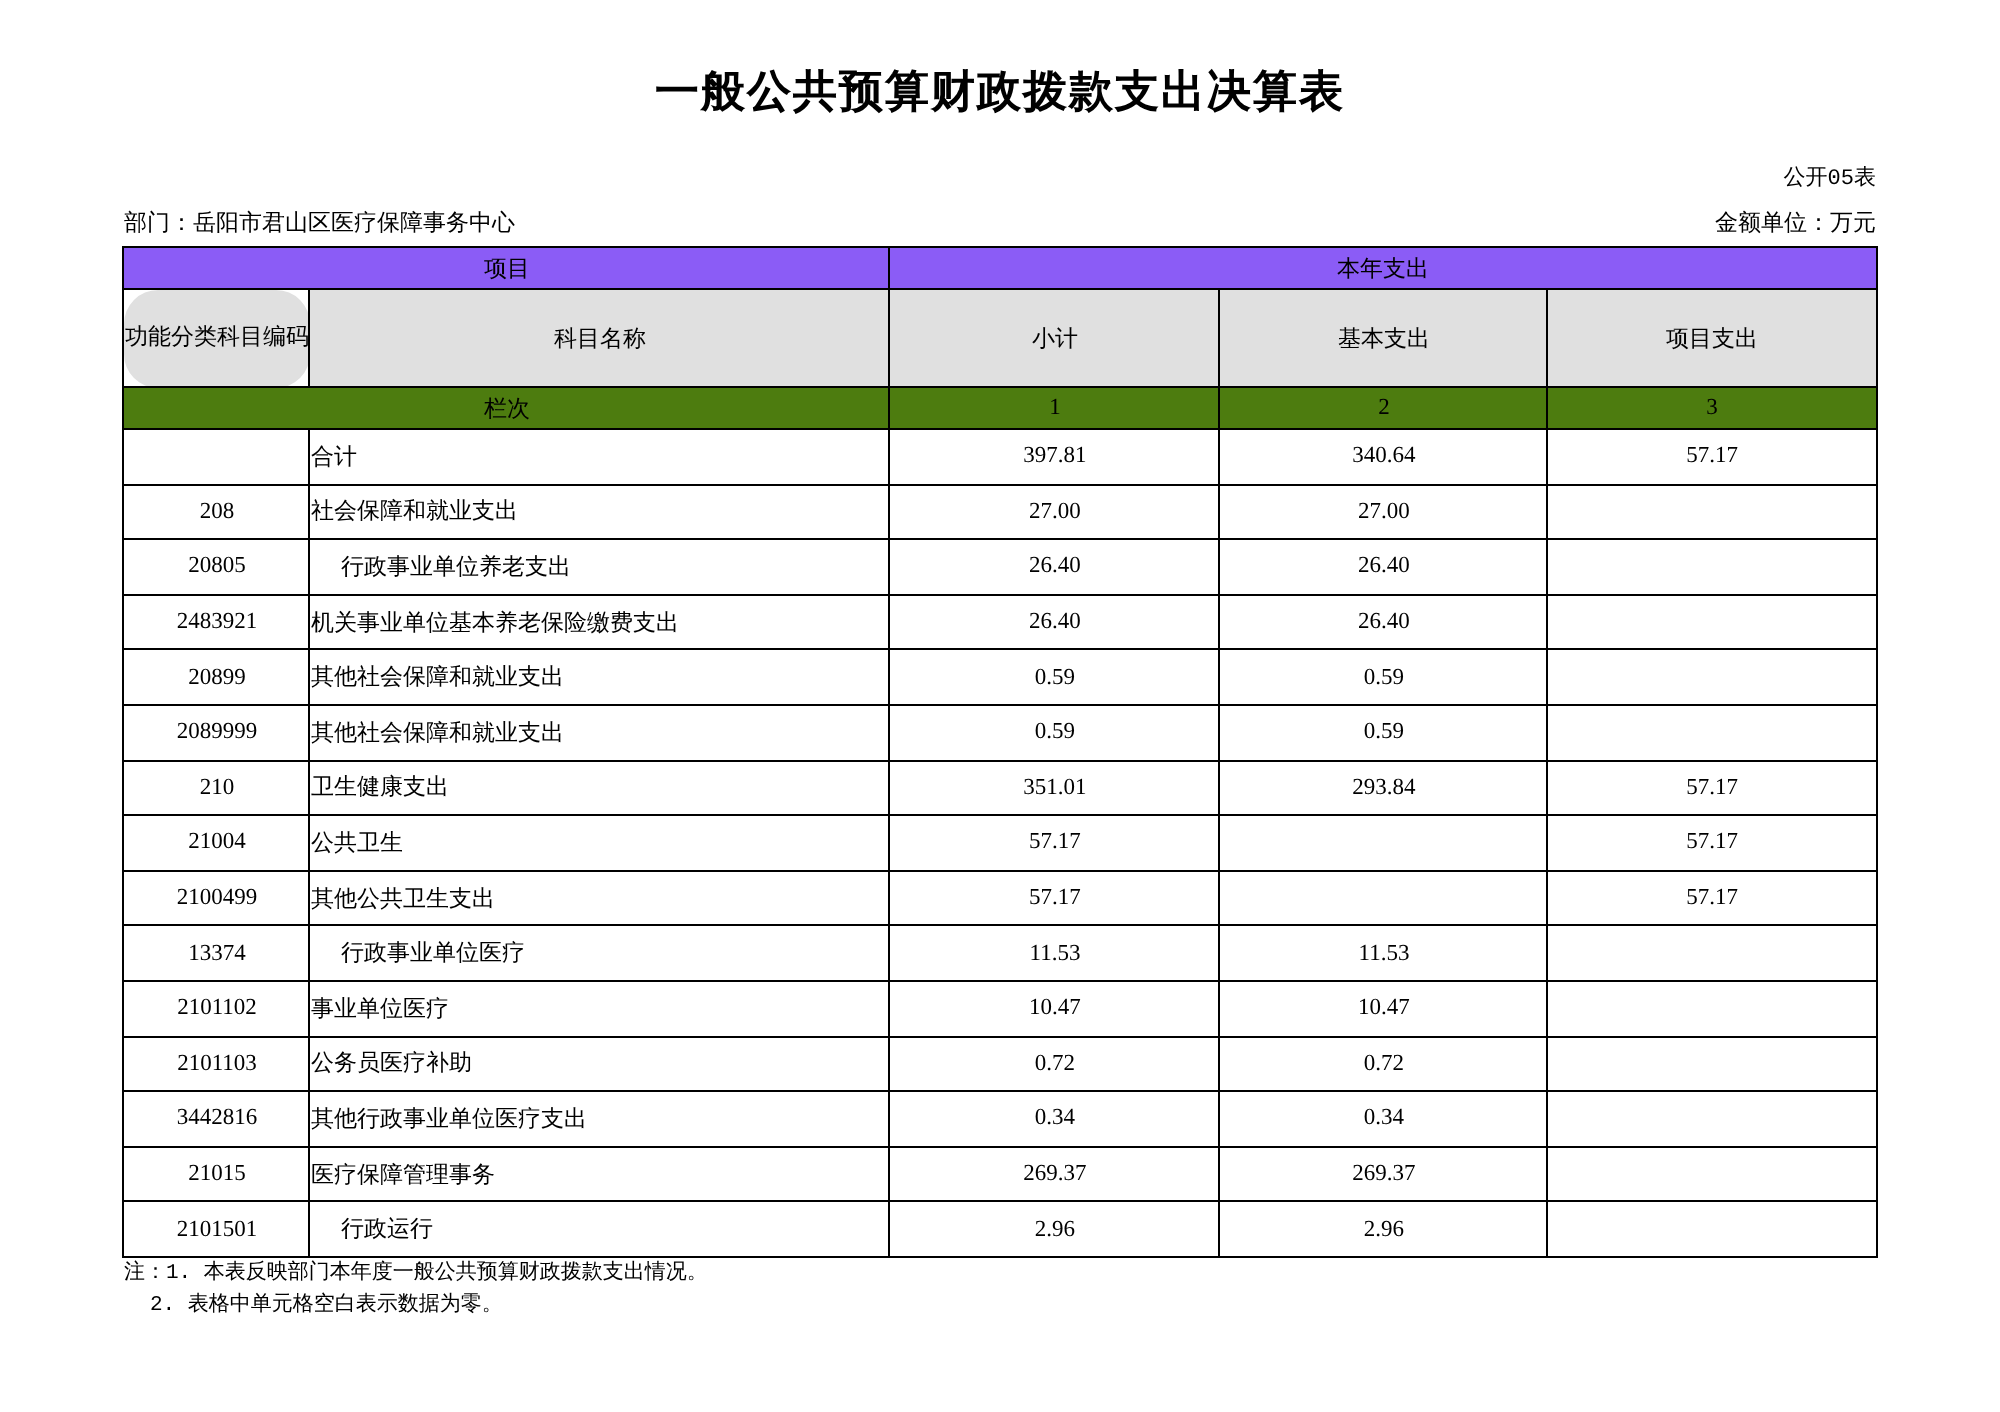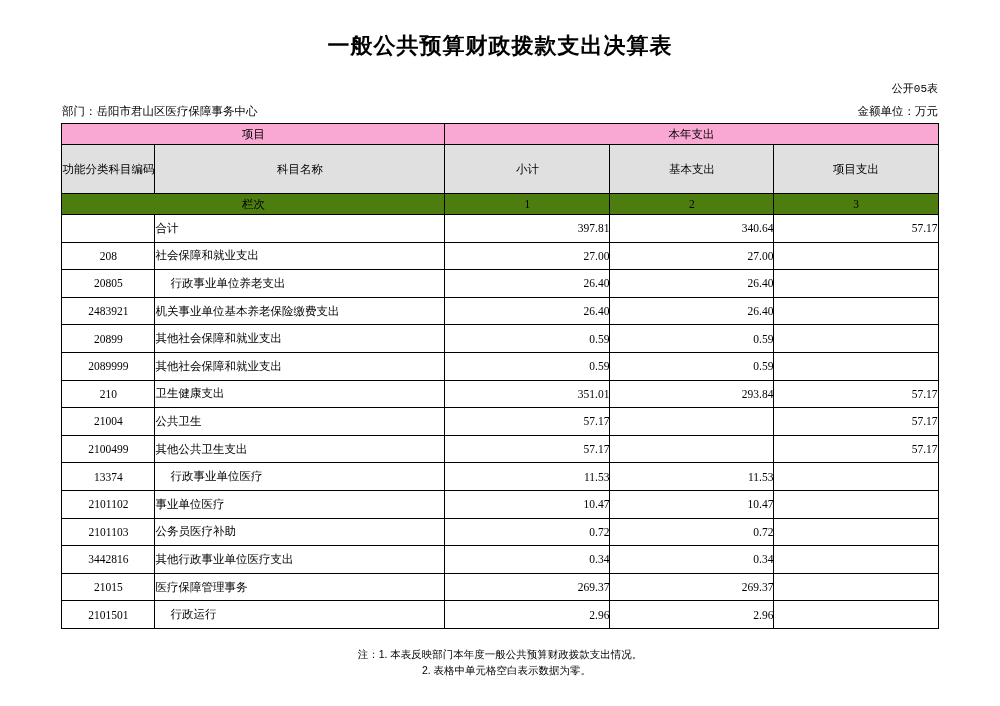--- a/index.html
+++ b/index.html
@@ -53,65 +53,65 @@
     font-family: "Liberation Serif", serif;
     color: #000;
   }
   table.main td, table.main th {
     border: 1px solid #000;
     font-weight: normal;
     font-size: 11.5px;
     padding: 0;
   }
   .hdr {
-    background: #f9a8d4;
+    background: #8b5cf6;
     text-align: center;
     height: 20px;
   }
   .hdr2 {
     background: #e0e0e0;
     text-align: center;
     height: 48px;
     font-size: 12px;
   }
   .hdr-small {
     font-size: 11px;
     line-height: 1.25;
+    border-radius: 17px;
   }
   .rowno {
     background: #4d7c0f;
     text-align: center;
     height: 20px;
     font-size: 11.5px;
   }
   td.code {
     text-align: center;
     height: 26.6px;
     font-size: 11.5px;
   }
   td.name {
     text-align: left;
     padding-left: 9px;
     height: 26.6px;
     font-size: 11.5px;
   }
   td.num {
-    text-align: right;
+    text-align: center;
     padding-right: 10px;
     height: 26.6px;
     font-size: 11.5px;
   }
   .notes {
     width: 876px;
-    margin: 17px auto 0 auto;
-    font-family: Liberation Sans, sans-serif;
+    margin: 0 auto 0 auto;
+    font-family: Liberation Mono, monospace;
     font-size: 10.5px;
     color: #000;
     line-height: 1.55;
-    text-align: center;
   }
   .notes div.n2 { padding-left: 13px; }
 </style>
 </head>
 <body>
 
 <div class="page">
 
   <div class="doc-title">一般公共预算财政拨款支出决算表</div>
 

